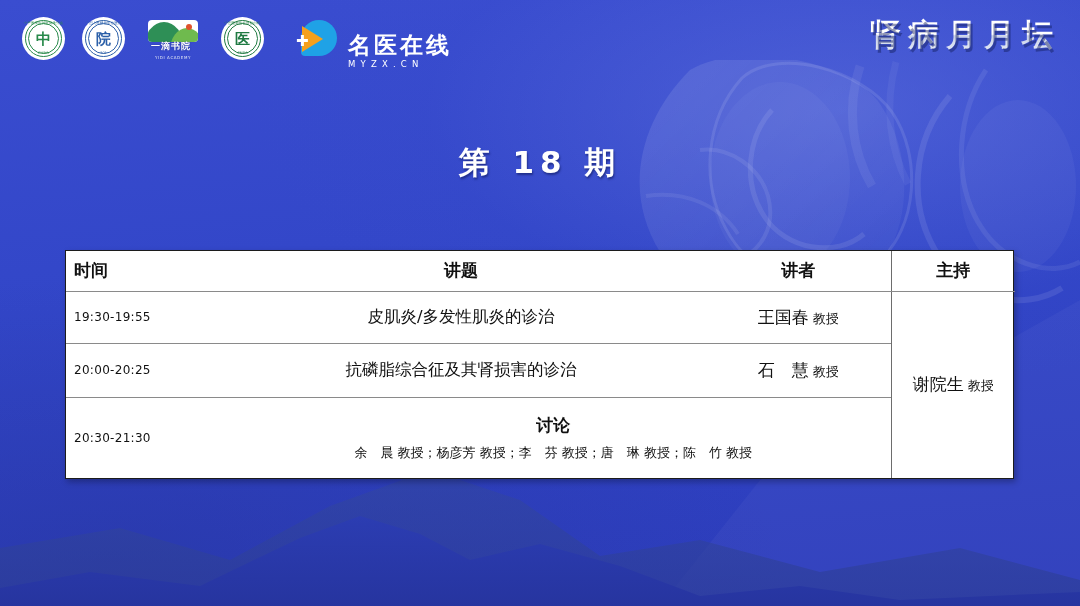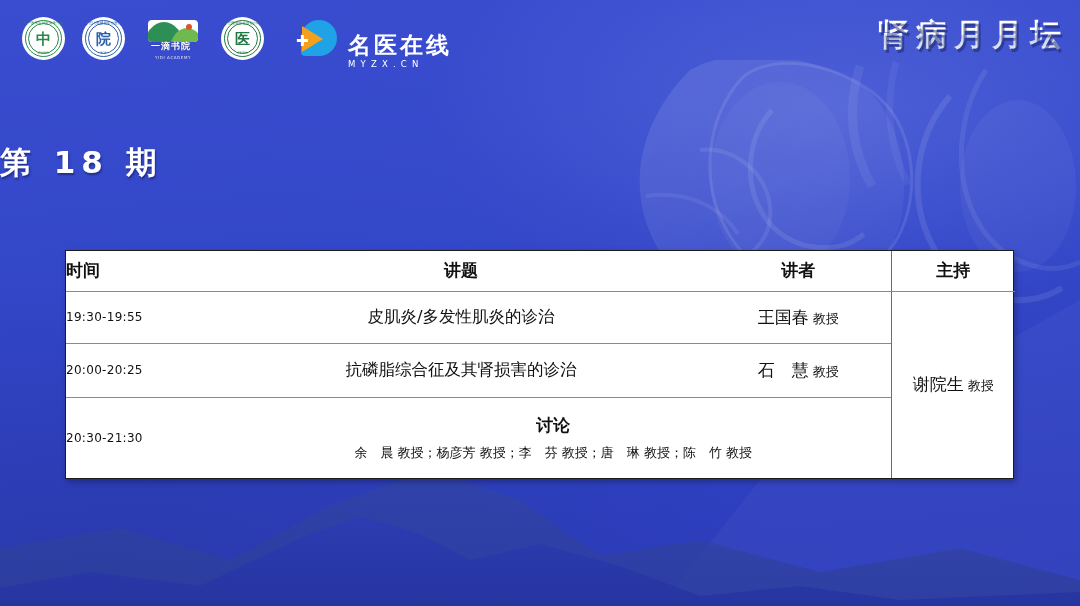--- a/index.html
+++ b/index.html
@@ -103,48 +103,48 @@
   #myzx .txt .cn {
     color:#fff; font-size:23px; font-weight:bold; letter-spacing:3px;
     line-height:1.05;
     margin-top:24px;
   }
   #myzx .txt .en {
     color:#fff; font-size:8.5px; letter-spacing:5.2px; margin-top:2px;
   }
 
   #brand {
-    position:absolute; right:12px; top:14px;
+    position:absolute; right:20px; top:14px;
     font-size:31px; font-weight:bold; letter-spacing:7px;
     background:linear-gradient(180deg,#ffffff 0%,#ffffff 48%,#c9d2e8 52%,#e9eefa 100%);
     -webkit-background-clip:text; background-clip:text; color:transparent;
     text-shadow:2px 3px 0 rgba(18,28,90,.45);
     font-family:"DejaVu Sans","Liberation Sans",sans-serif;
   }
 
   
-  #title-wrap { position:absolute; left:0; top:142px; width:1080px; z-index:5; }
+  #title-wrap { position:absolute; left:0; top:142px; width:1080px; text-align:center; z-index:5; }
   #title-issue {
     color:#fff; font-size:31px; font-weight:bold; letter-spacing:6px;
     text-shadow:1px 2px 2px rgba(10,20,80,.5);
   }
   #title-main {
     color:#fff; font-size:30px; font-weight:bold; margin-top:9px;
     letter-spacing:.5px;
     text-shadow:1px 2px 2px rgba(10,20,80,.5);
   }
 
   
   #table-wrap {
     position:absolute; left:65px; top:250px; width:949px; height:229px;
     background:#fff; border:1.5px solid #1c1c1c; z-index:5;
     box-shadow:2px 3px 6px rgba(0,0,0,.28);
   }
   table#agenda { width:100%; height:100%; border-collapse:collapse; table-layout:fixed; }
-  table#agenda td, table#agenda th { padding:0; vertical-align:middle; }
+  table#agenda td, table#agenda th { padding:8px; vertical-align:middle; }
   .c-time  { width:150px; }
   .c-topic { width:490px; }
   .c-spk   { width:185px; }
   .c-host  { width:124px; border-left:1.2px solid #6d6d6d; }
 
   thead th {
     height:40px; font-size:17px; font-weight:bold; color:#111;
     border-bottom:1.4px solid #8a8a8a; text-align:center;
   }
   thead th.c-time { text-align:left; padding-left:43px; }

